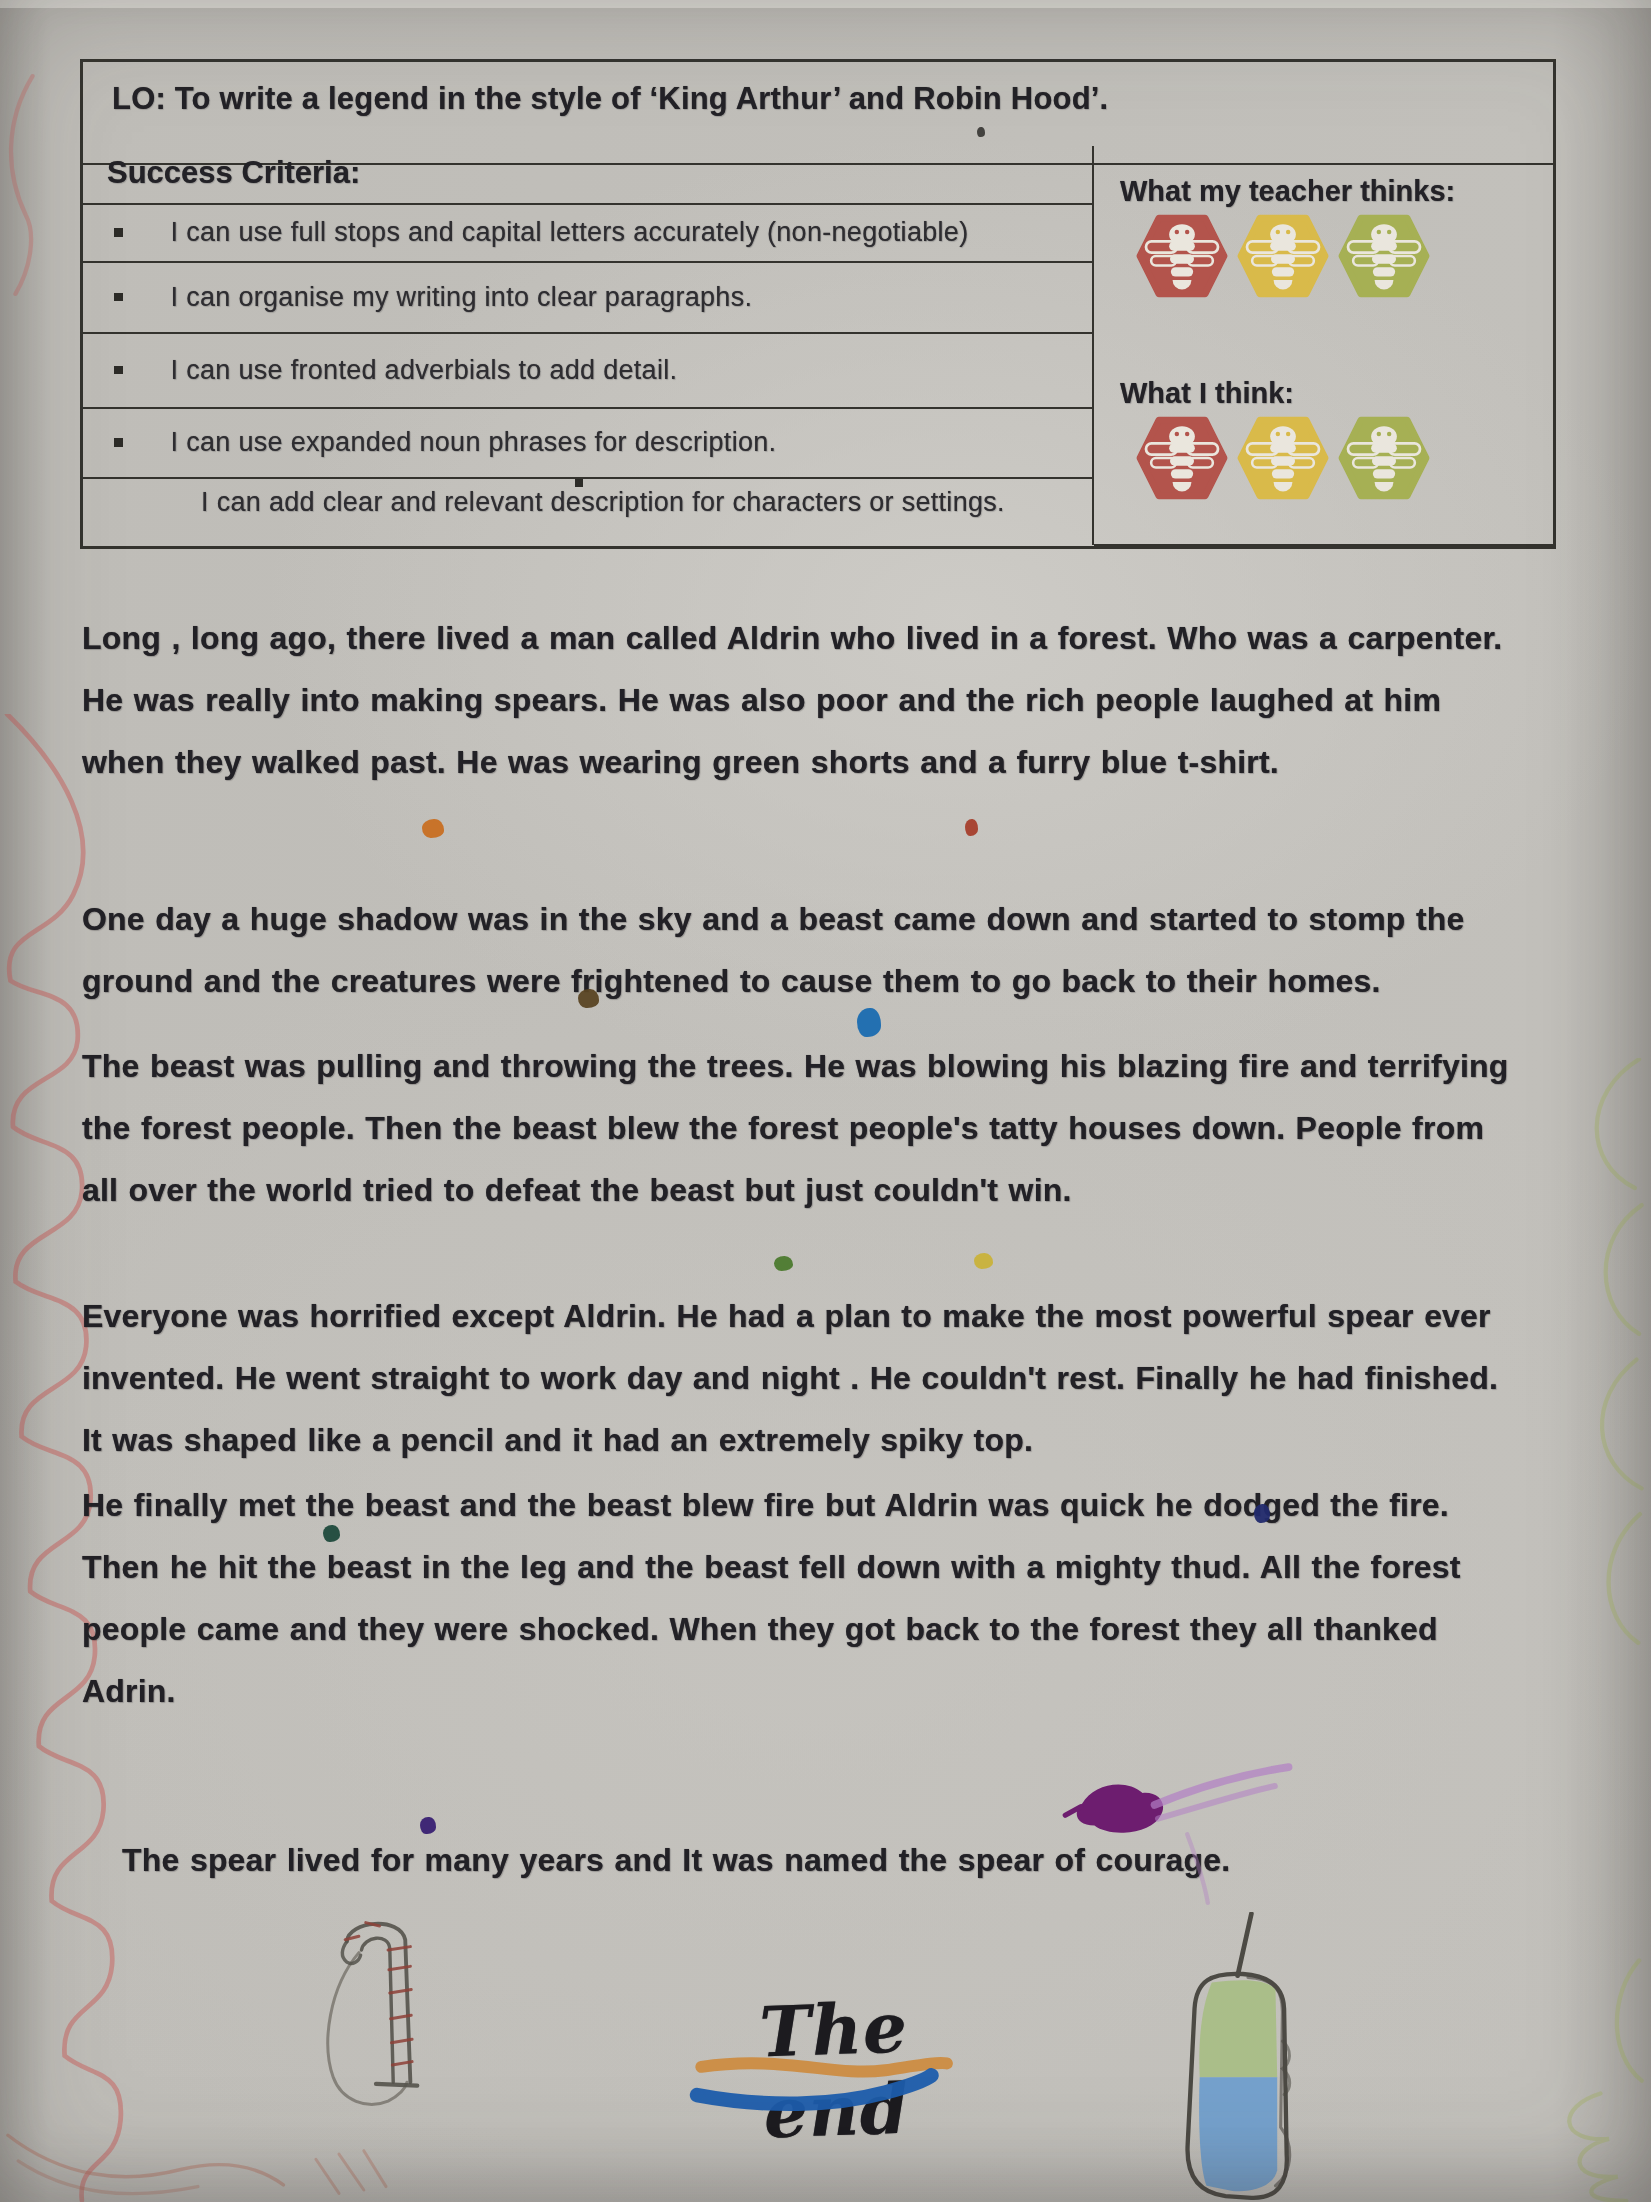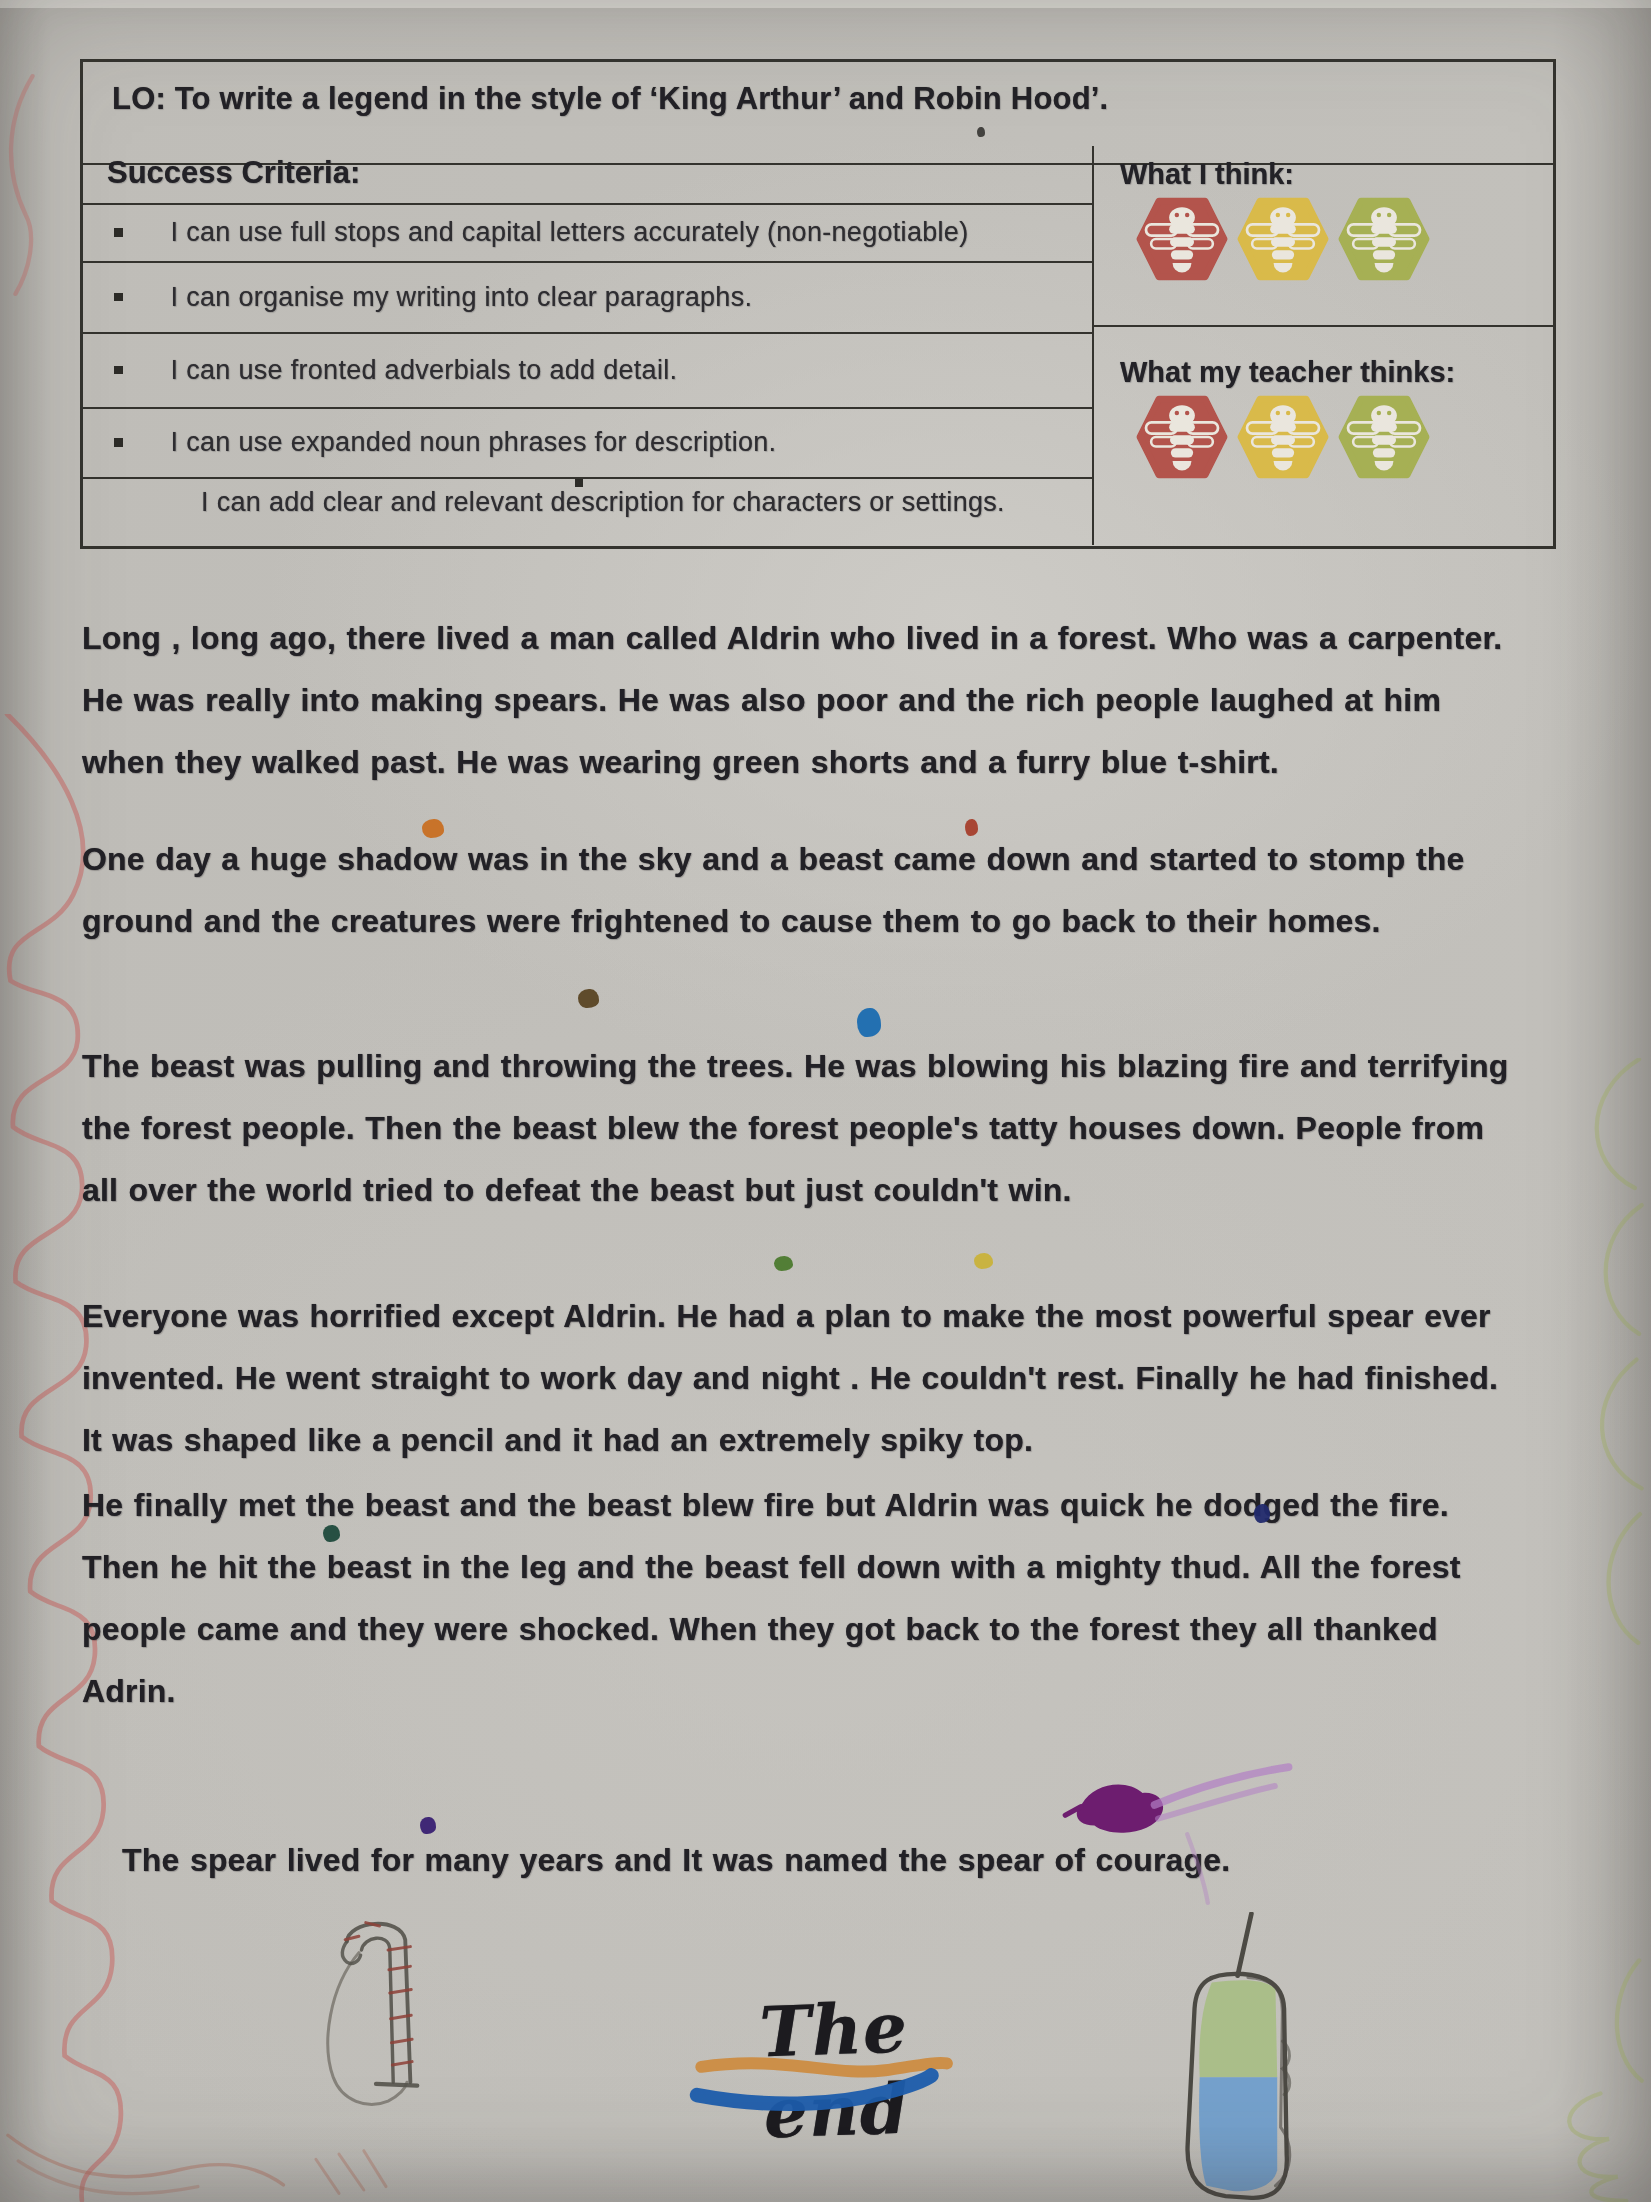--- a/index.html
+++ b/index.html
@@ -37,21 +37,21 @@
   .assess-label{font-size:29px;font-weight:bold;padding:12px 0 0 26px;}
   .cell2 .assess-label{padding-top:29px;}
   .bees{display:flex;gap:5.2px;margin:5.2px 0 0 40px;}
   .bee{width:96px;height:86px;display:block;}
   .soft{text-shadow:0 0 0.9px rgba(35,34,38,.55), 0.9px 0.9px 0.9px rgba(35,34,38,.18);}
 
   
   .para{position:absolute;left:82px;width:1444px;font-size:32px;font-weight:bold;
     line-height:62px;letter-spacing:0.2px;word-spacing:1.3px;color:#222126;
     text-shadow:0 0 0.9px rgba(30,29,34,.6), 1px 1px 1px rgba(30,29,34,.22);}
-  .p1{top:607px;}.p2{top:828px;}.p3{top:1035px;}.p4{top:1285px;}.p5{top:1474px;}.p6{top:1829px;margin-left:40px;}
+  .p1{top:607px;}.p2{top:888px;}.p3{top:1035px;}.p4{top:1285px;}.p5{top:1474px;}.p6{top:1829px;margin-left:40px;}
 
   
   .the-end{position:absolute;left:680px;top:1989px;width:310px;text-align:center;
     font-family:"DejaVu Serif", serif;font-style:italic;font-weight:bold;
     font-size:69px;color:#1c1b1f;transform:rotate(-2deg);letter-spacing:0.9px;
     text-shadow:0 0 0.9px rgba(20,20,24,.7);}
 
   
   #ink-layer{position:absolute;inset:0;pointer-events:none;}
   .ink-dot{position:absolute;border-radius:55% 45% 60% 40% / 50% 60% 40% 55%;opacity:.95;}
@@ -124,36 +124,36 @@
       <div class="crit-row h4">
         <span class="bullet-sq"></span>
         <span class="crit-text soft">I can use expanded noun phrases for description.</span>
       </div>
       <div class="crit-row h5">
         <span class="bullet-sq"></span>
         <span class="crit-text soft">I can add clear and relevant description for characters or settings.</span>
       </div>
     </div>
     <div class="right-col">
+      <div class="assess-cell cell2">
+        <div class="assess-label soft">What my teacher thinks:</div>
+        <div class="bees">
+          <svg class="bee" style="color: rgb(179, 84, 76);" viewBox="0 0 112 100" width="96" height="86">
+              <use href="#bee-hex"></use>
+            </svg>
+          <svg class="bee" style="color: rgb(217, 186, 74);" viewBox="0 0 112 100" width="96" height="86">
+              <use href="#bee-hex"></use>
+            </svg>
+          <svg class="bee" style="color: rgb(166, 176, 84);" viewBox="0 0 112 100" width="96" height="86">
+              <use href="#bee-hex"></use>
+            </svg>
+        </div>
+      </div>
       <div class="assess-cell cell1">
         <div class="assess-label soft">What I think:</div>
-        <div class="bees">
-          <svg class="bee" style="color: rgb(179, 84, 76);" viewBox="0 0 112 100" width="96" height="86">
-              <use href="#bee-hex"></use>
-            </svg>
-          <svg class="bee" style="color: rgb(217, 186, 74);" viewBox="0 0 112 100" width="96" height="86">
-              <use href="#bee-hex"></use>
-            </svg>
-          <svg class="bee" style="color: rgb(166, 176, 84);" viewBox="0 0 112 100" width="96" height="86">
-              <use href="#bee-hex"></use>
-            </svg>
-        </div>
-      </div>
-      <div class="assess-cell cell2">
-        <div class="assess-label soft">What my teacher thinks:</div>
         <div class="bees">
           <svg class="bee" style="color: rgb(179, 84, 76);" viewBox="0 0 112 100" width="96" height="86">
               <use href="#bee-hex"></use>
             </svg>
           <svg class="bee" style="color: rgb(217, 186, 74);" viewBox="0 0 112 100" width="96" height="86">
               <use href="#bee-hex"></use>
             </svg>
           <svg class="bee" style="color: rgb(166, 176, 84);" viewBox="0 0 112 100" width="96" height="86">
               <use href="#bee-hex"></use>
             </svg>

